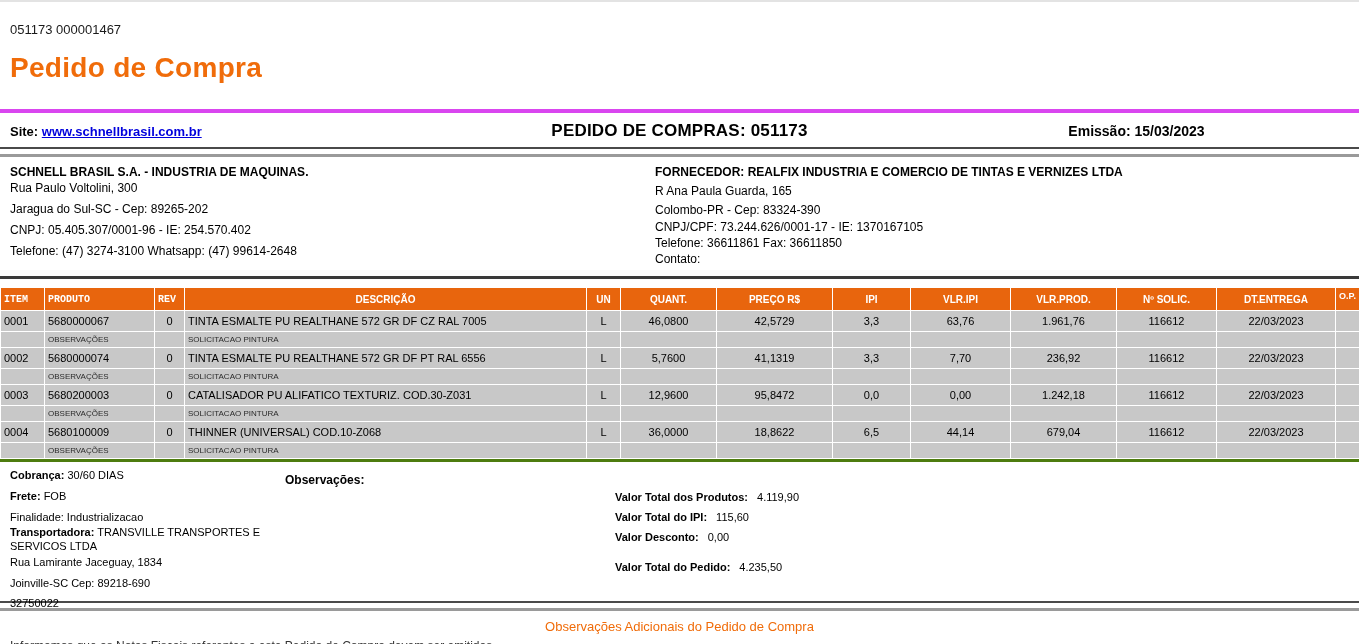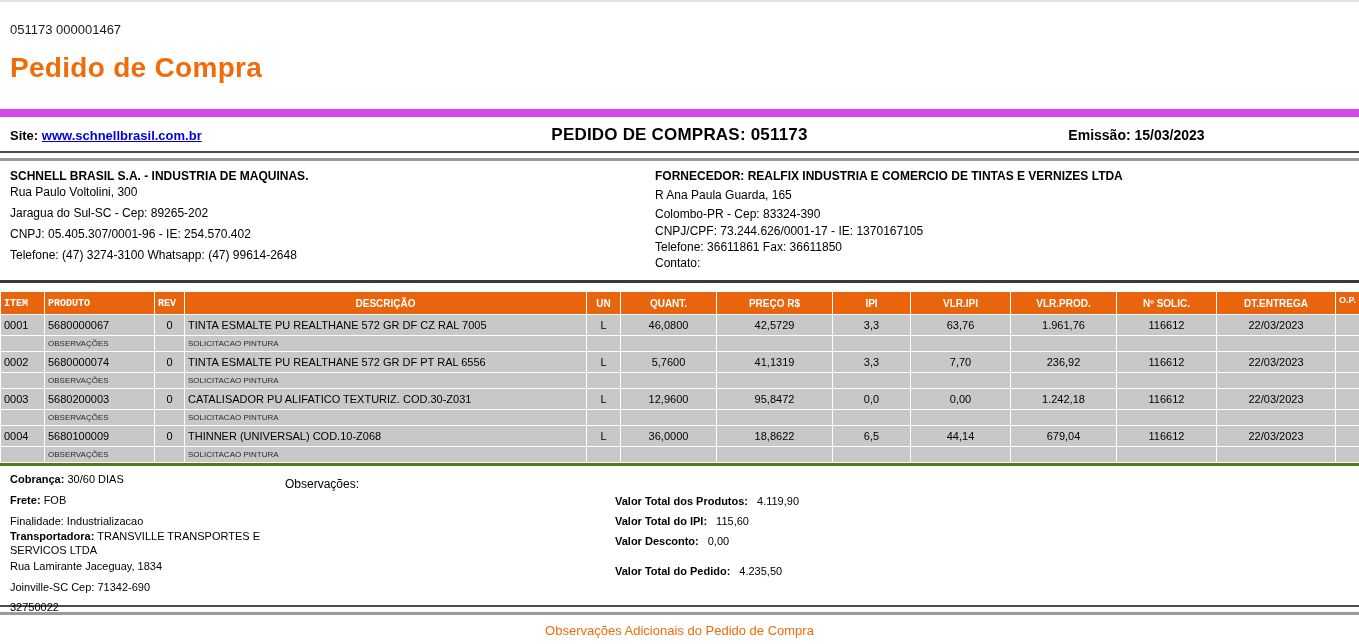--- a/index.html
+++ b/index.html
@@ -9,21 +9,21 @@
     background:#fff; color:#000;
     font-family:"Liberation Sans", sans-serif;
     border-top:2px solid #e3e3e3;
   }
   .doc-ref { padding:20px 0 0 10px; font-size:13px; color:#1a1a1a; }
   .title {
     color:var(--accent,#f06c0a); font-size:28px; font-weight:bold;
     padding:15px 0 0 10px; letter-spacing:.3px;
   }
   
-  .header-bar { margin-top:25px; border-top:8px solid #d946ef; }
+  .header-bar { margin-top:25px; border-top:4px solid #d946ef; }
   .header-inner { display:flex; align-items:center; padding:8px 10px 6px 10px; }
   .hb-left { flex:1; font-size:13px; font-weight:bold; }
   .hb-left a { color:var(--link-blue,#0000dd); font-weight:bold; }
   .hb-center { flex:1.15; text-align:center; font-size:17px; font-weight:bold; letter-spacing:.2px; }
   .hb-right { flex:1; text-align:center; font-size:14px; font-weight:bold; }
   .double-line { height:10px; border-top:2px solid #4a4a4a; border-bottom:3px solid #9a9a9a; }
   
   .info { display:flex; padding:8px 10px 10px 10px; border-bottom:3px solid #3a3a3a; }
   .info-left  { width:645px; font-size:12px; }
   .info-right { flex:1; font-size:12px; }
@@ -43,21 +43,21 @@
     border:1px solid #fff; padding:0 3px; overflow:hidden; white-space:nowrap;
   }
   table.order tr.obs-row td { height:16px; font-size:8px; color:#2a2a2a; }
   td.a-l, .a-l { text-align:left; }
   td.a-c, .a-c { text-align:center; }
   
   .footer { display:flex; border-top:3px solid #4d7c0f; padding:7px 10px 0 10px; height:142px; }
   .f-left { width:275px; font-size:11px; line-height:1.25; }
   .f-left .line { margin-bottom:7px; }
   .f-left .tight { margin-bottom:2px; }
-  .f-mid { width:330px; font-size:12px; font-weight:normal; padding-top:4px; }
+  .f-mid { width:330px; font-size:12px; font-weight:bold; padding-top:4px; }
   .f-right { flex:1; font-size:11px; padding-top:22px; padding-right:237px; }
   .total-row { display:flex; justify-content:flex-start; align-items:baseline; margin-bottom:8px; }
   .total-row.gap { margin-top:18px; }
   .total-label { font-weight:bold; text-align:right; }
   .total-value { width:60px; padding-left:9px; font-size:11px; }
   
   .bottom-sep { height:10px; border-top:2px solid #4a4a4a; border-bottom:3px solid #9a9a9a; }
   .bottom-title { text-align:center; color:var(--accent,#f06c0a); font-weight:normal; font-size:13px; margin-top:8px; }
   .bottom-partial { margin-top:5px; padding-left:10px; font-size:12px; color:#333; white-space:nowrap; }
 </style>
@@ -266,21 +266,21 @@
       <div class="line">
         <b>Frete:</b>
         <span>FOB</span>
       </div>
       <div class="line tight">Finalidade: Industrializacao</div>
       <div class="line tight">
         <b>Transportadora:</b>
         <span>TRANSVILLE TRANSPORTES E SERVICOS LTDA</span>
       </div>
       <div class="line">Rua Lamirante Jaceguay, 1834</div>
-      <div class="line">Joinville-SC Cep: 71342-690</div>
+      <div class="line">Joinville-SC Cep: 89218-690</div>
       <div class="line">32750022</div>
     </div>
     <div class="f-mid">Observações:</div>
     <div class="f-right">
       <div class="total-row">
         <div class="total-label">Valor Total dos Produtos:</div>
         <div class="total-value">4.119,90</div>
       </div>
       <div class="total-row">
         <div class="total-label">Valor Total do IPI:</div>

